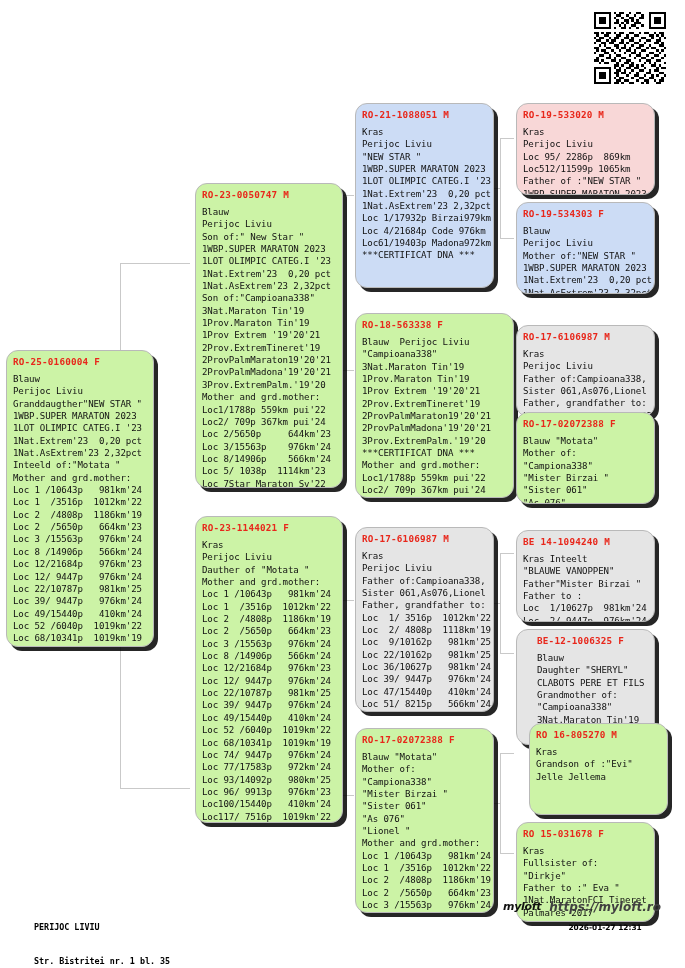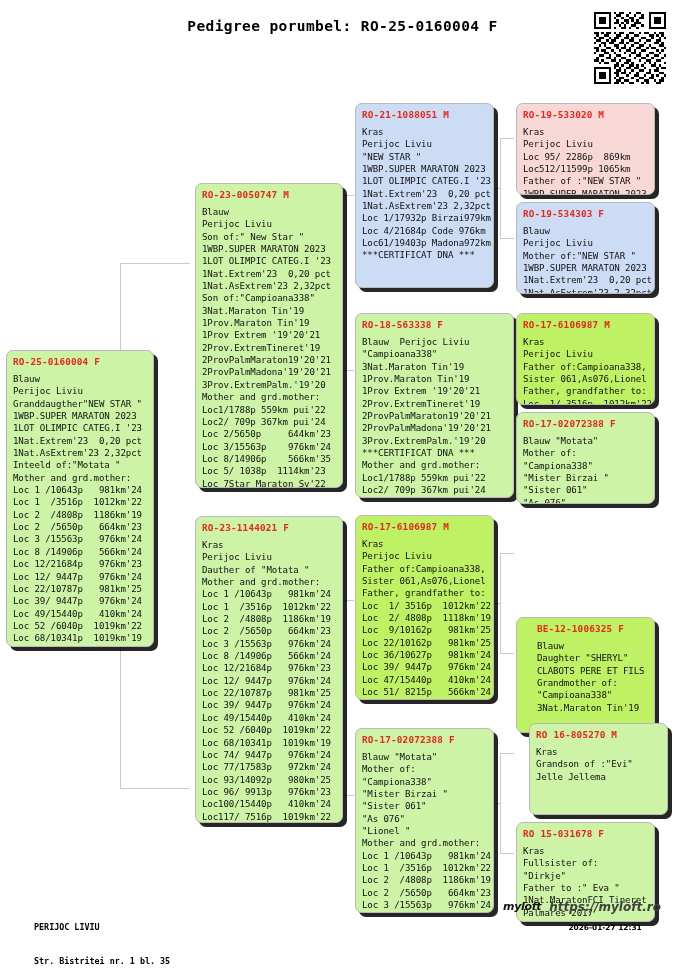--- a/index.html
+++ b/index.html
@@ -21,29 +21,29 @@
   .qr svg{display:block;}
 
   
   .conn{position:absolute;background:#c9c9c9;}
   .conn.v{width:1px;}
   .conn.h{height:1px;}
 
   
   .box{
     position:absolute;box-sizing:border-box;
-    border:1px solid #b9b9b9;border-radius:7px;
+    border:1px solid #b9b9b9;border-radius:12px;
     padding:4px 6px 3px 6px;overflow:hidden;
     box-shadow:4px 4px 0 0 rgba(0,0,0,.85);
     background:#ccf3a6;
   }
   .box.green{background:#ccf3a6;}
   .box.blue{background:#ccdcf5;}
   .box.pink{background:#f8d7d7;}
-  .box.orange{background:#bef264;}
+  .box.orange{background:#e5e5e5;margin-top:12px;}
   .box .bid{
     color:#e8271b;font-weight:bold;font-size:9.3px;letter-spacing:.2px;
     line-height:13px;white-space:nowrap;
   }
   .box .blines{margin-top:5px;}
   .box .ln{
     font-size:9.1px;line-height:12.35px;color:#111;white-space:pre;
     letter-spacing:-.1px;
   }
 
@@ -59,21 +59,20 @@
   .brand .url{font-style:italic;font-weight:bold;font-size:12px;color:#404040;
     font-family:"DejaVu Sans","Liberation Sans",sans-serif;}
   .brand .ts{font-size:7.4px;font-weight:bold;color:#000;text-align:center;margin-top:9px;
     font-family:"DejaVu Sans","Liberation Sans",sans-serif;}
 </style>
 </head>
 <body>
 
 <div id="page">
 
-  <div class="title">Pedigree porumbel: RO-25-0160004 F</div>
 
   <div class="qr">
     <svg width="72" height="72" viewBox="0 0 29 29" shape-rendering="crispEdges">
       <rect width="29" height="29" fill="#fff"></rect>
       <g fill="#000">
         <rect x="0" y="0" width="7" height="1"></rect>
           <rect x="0" y="6" width="7" height="1"></rect>
         <rect x="0" y="0" width="1" height="7"></rect>
           <rect x="6" y="0" width="1" height="7"></rect>
         <rect x="2" y="2" width="3" height="3"></rect>
@@ -362,21 +361,21 @@
         <div class="ln">1Prov Extrem '19'20'21</div>
         <div class="ln">2Prov.ExtremTineret'19</div>
         <div class="ln">2ProvPalmMaraton19'20'21</div>
         <div class="ln">2ProvPalmMadona'19'20'21</div>
         <div class="ln">3Prov.ExtremPalm.'19'20</div>
         <div class="ln">Mother and grd.mother:</div>
         <div class="ln">Loc1/1788p 559km pui'22</div>
         <div class="ln">Loc2/ 709p 367km pui'24</div>
         <div class="ln">Loc 2/5650p     644km'23</div>
         <div class="ln">Loc 3/15563p    976km'24</div>
-        <div class="ln">Loc 8/14906p    566km'35</div>
+        <div class="ln">Loc 8/14906p    566km'24</div>
         <div class="ln">Loc 5/ 1038p  1114km'23</div>
         <div class="ln">Loc 7Star Maraton Sv'22</div>
       </div>
   </div>
 
   <div class="box green" style="left:195px;top:516px;width:148px;height:307px;">
     <div class="bid">RO-23-1144021 F</div>
     <div class="blines">
         <div class="ln">Kras</div>
         <div class="ln">Perijoc Liviu</div>
@@ -523,20 +522,31 @@
     <div class="blines">
         <div class="ln">Blauw "Motata"</div>
         <div class="ln">Mother of:</div>
         <div class="ln">"Campiona338"</div>
         <div class="ln">"Mister Birzai "</div>
         <div class="ln">"Sister 061"</div>
         <div class="ln">"As 076"</div>
       </div>
   </div>
 
+  <div class="box orange" style="left:516px;top:518px;width:139px;height:92px;">
+    <div class="bid">BE 14-1094240 M</div>
+    <div class="blines">
+        <div class="ln">Kras Inteelt</div>
+        <div class="ln">"BLAUWE VANOPPEN"</div>
+        <div class="ln">Father"Mister Birzai "</div>
+        <div class="ln">Father to :</div>
+        <div class="ln">Loc  1/10627p  981km'24</div>
+        <div class="ln">Loc  2/ 9447p  976km'24</div>
+      </div>
+  </div>
 
   <div class="box orange" style="left:516px;top:617px;width:139px;height:116px;padding-left:20px;">
     <div class="bid">BE-12-1006325 F</div>
     <div class="blines">
         <div class="ln">Blauw</div>
         <div class="ln">Daughter "SHERYL"</div>
         <div class="ln">CLABOTS PERE ET FILS</div>
         <div class="ln">Grandmother of:</div>
         <div class="ln">"Campioana338"</div>
         <div class="ln">3Nat.Maraton Tin'19</div>

